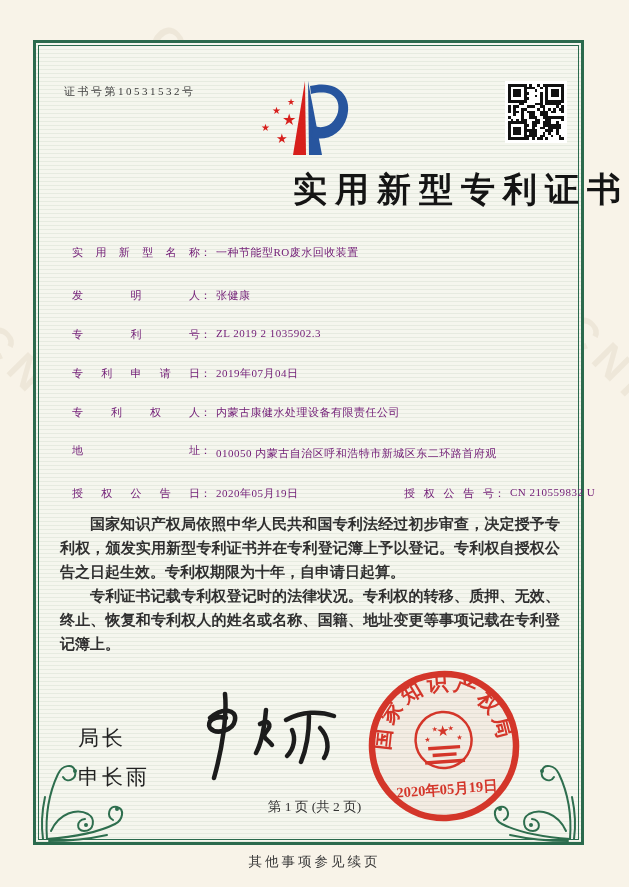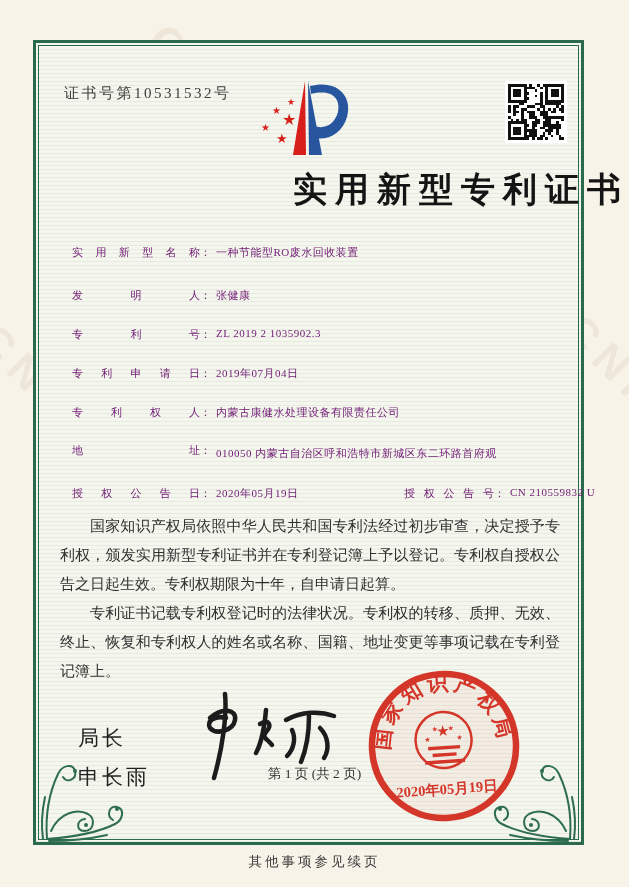--- a/index.html
+++ b/index.html
@@ -36,21 +36,21 @@
   }
   .frame::after{
     content:"";position:absolute;inset:2px;
     border:1px solid #2b6a4d;pointer-events:none;
   }
 
   .layer{position:absolute;inset:0;z-index:3;}
 
   .cert-no{
     position:absolute;left:64px;top:84px;
-    font-size:15px;color:#3d3d3d;letter-spacing:2.5px;
+    font-size:11px;color:#3d3d3d;letter-spacing:2.5px;
   }
 
   .logo{position:absolute;left:254px;top:78px;width:104px;height:82px;}
   .qr{position:absolute;left:505px;top:81px;width:56px;height:56px;background:#fff;padding:3px;}
   .qr svg{display:block;width:100%;height:100%;}
 
   .title{
     position:absolute;left:0;right:0;top:167px;
     text-align:right;font-size:34px;font-weight:bold;color:#141414;
     letter-spacing:8px;text-indent:8px;
@@ -59,40 +59,41 @@
   .row{position:absolute;left:72px;font-size:11px;color:#701a75;white-space:nowrap;}
   .lbl{display:inline-block;width:128px;text-align:justify;text-align-last:justify;vertical-align:top;}
   .colon{display:inline-block;width:16px;vertical-align:top;}
   .val{display:inline-block;vertical-align:top;letter-spacing:0.5px;}
   .val .vline{display:block;line-height:20px;}
   .grant-right{position:absolute;left:332px;top:0;white-space:nowrap;}
   .lbl-sm{display:inline-block;width:90px;text-align:justify;text-align-last:justify;vertical-align:top;}
 
   .paras{
     position:absolute;left:60px;top:512px;width:500px;
-    font-size:15px;line-height:29px;color:#303030;
+    font-size:15px;line-height:24px;color:#303030;
     text-align:justify;
+    font-weight:bold;
   }
   .paras p{margin:0;text-indent:2em;}
 
   .signer{position:absolute;left:78px;top:724px;font-size:21px;color:#222;letter-spacing:3px;}
   .signer div{margin-bottom:11px;}
   .signature{position:absolute;left:188px;top:686px;width:160px;height:105px;}
 
   .seal{
     position:absolute;left:366px;top:668px;width:156px;height:156px;
     transform:rotate(-4deg);opacity:0.92;
   }
 
   .flourish{position:absolute;width:92px;height:92px;z-index:4;}
   .flourish.bl{left:37px;top:751px;}
   .flourish.br{left:488px;top:751px;transform:scaleX(-1);}
 
   .page-number{
-    position:absolute;left:0;right:0;top:765px;
+    position:absolute;left:0;right:0;top:798px;
     text-align:center;font-size:13.5px;color:#333;
   }
   .footer-note{
     position:absolute;left:0;right:0;top:853px;
     text-align:center;font-size:13.5px;color:#3a3a3a;letter-spacing:3px;font-family:Liberation Serif, serif;
   }
 </style>
 </head>
 <body>
 

